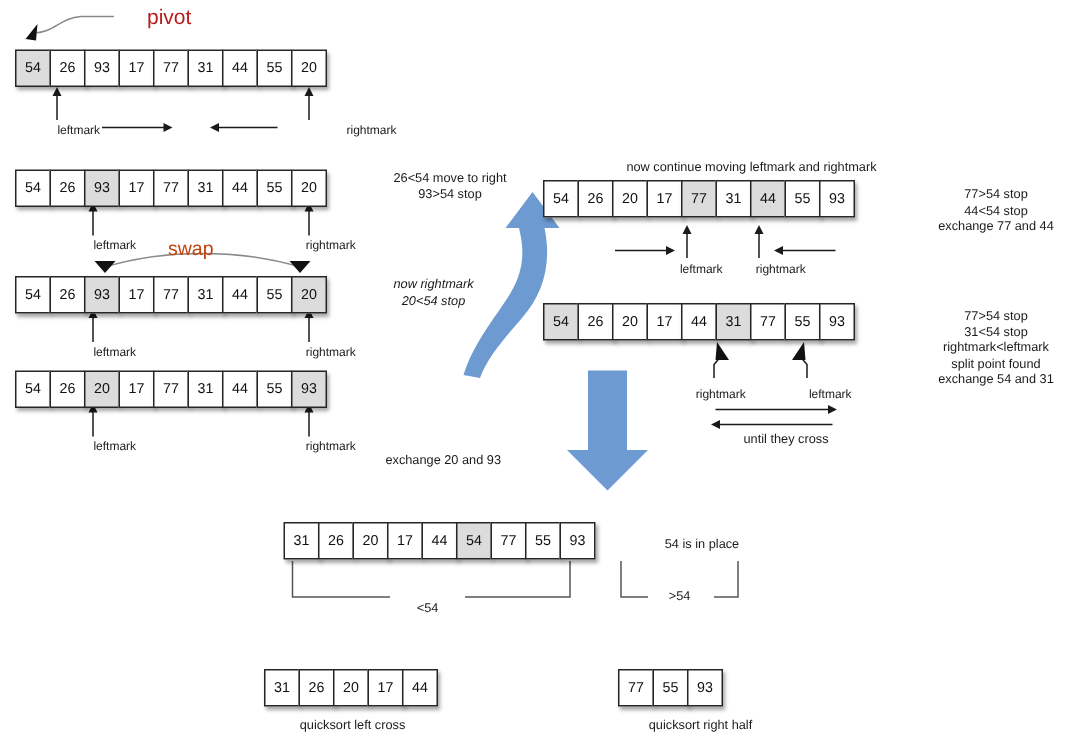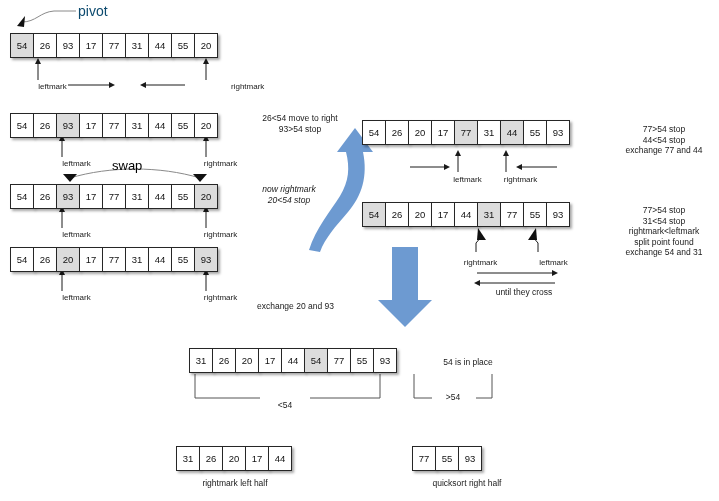--- a/index.html
+++ b/index.html
@@ -50,28 +50,29 @@
   .caption{
     position:absolute;
     font-size:8.5px;
     color:#1a1a1a;
     white-space:nowrap;
     text-align:center;
   }
   .bigword{
     position:absolute;
     font-size:13px;
-    color:#000000;
+    color:#c2410c;
     white-space:nowrap;
   }
   .pivotword{
     position:absolute;
     font-size:14px;
-    color:#0c4a6e;
-    white-space:nowrap;
+    color:#b91c1c;
+    white-space:nowrap;
+    margin-left:20px;
   }
   svg.ov{position:absolute;left:0;top:0;width:719px;height:501px;overflow:visible;pointer-events:none;}
 </style>
 </head>
 <body>
 
 <div class="stage">
 
   <svg class="ov" viewBox="0 0 719 501">
     <defs>
@@ -211,20 +212,21 @@
       <div class="cell">77</div>
       <div class="cell">31</div>
       <div class="cell">44</div>
       <div class="cell">55</div>
       <div class="cell hl">93</div>
     </div>
   <div class="mark-label" style="left:67px;top:293px;transform:translateX(-50%);">leftmark</div>
   <div class="mark-label" style="left:211px;top:293px;transform:translateX(-50%);">rightmark</div>
   <div class="note" style="left:234px;top:257px;width:100px;text-align:right;margin-top:44px;">exchange 20 and 93</div>
 
+  <div class="note" style="left:386px;top:106px;width:230px;">now continue moving leftmark and rightmark</div>
   <div class="array" id="arr5" style="left:362px;top:120px;">
       <div class="cell">54</div>
       <div class="cell">26</div>
       <div class="cell">20</div>
       <div class="cell">17</div>
       <div class="cell hl">77</div>
       <div class="cell">31</div>
       <div class="cell hl">44</div>
       <div class="cell">55</div>
       <div class="cell">93</div>
@@ -270,21 +272,21 @@
   <div class="caption" style="left:285px;top:400px;transform:translateX(-50%);">&lt;54</div>
   <div class="caption" style="left:453px;top:392px;transform:translateX(-50%);">&gt;54</div>
 
   <div class="array" id="arrL" style="left:176px;top:446px;">
       <div class="cell">31</div>
       <div class="cell">26</div>
       <div class="cell">20</div>
       <div class="cell">17</div>
       <div class="cell">44</div>
     </div>
-  <div class="caption" style="left:235px;top:478px;transform:translateX(-50%);">rightmark left half</div>
+  <div class="caption" style="left:235px;top:478px;transform:translateX(-50%);">quicksort left cross</div>
 
   <div class="array" id="arrR" style="left:412px;top:446px;">
       <div class="cell">77</div>
       <div class="cell">55</div>
       <div class="cell">93</div>
     </div>
   <div class="caption" style="left:467px;top:478px;transform:translateX(-50%);">quicksort right half</div>
 
 </div>
 

